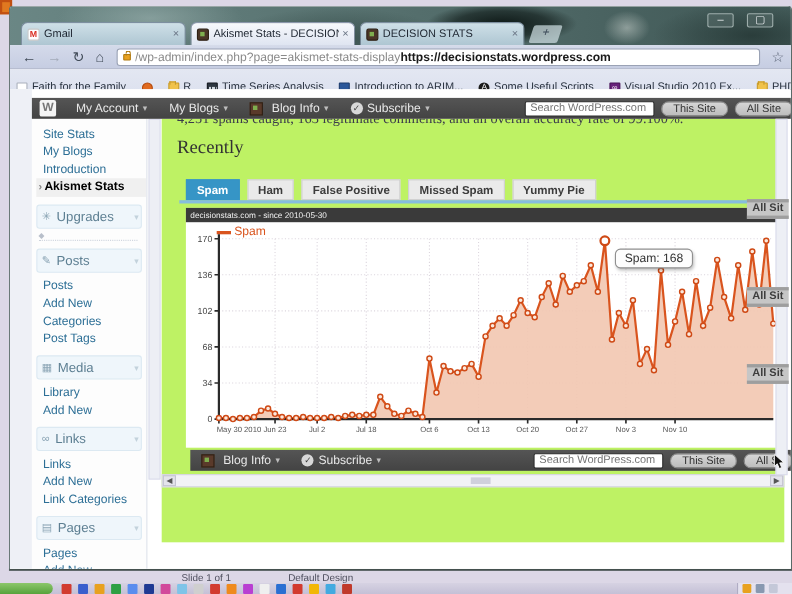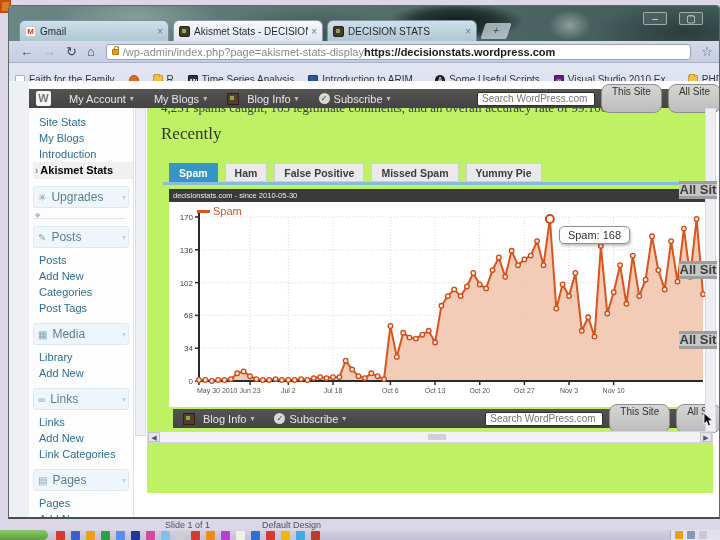--- a/index.html
+++ b/index.html
@@ -98,21 +98,21 @@
              font-weight:bold; font-size:11px; text-align:center; line-height:15px; margin:0 8px 0 7px; }
   .ab-item { display:flex; align-items:center; margin:0 10px; font-size:11px; white-space:nowrap; }
   .ab-caret { font-size:8px; color:#bdbdbd; margin-left:4px; }
   .ab-fav { width:12px; height:12px; background:#5a3a2a; border:1px solid #2e2014; margin-right:8px; position:relative; }
   .ab-fav::after { content:""; position:absolute; left:2px; top:2px; width:4px; height:4px; background:#7fae4e; }
   .ab-check { width:11px; height:11px; border-radius:50%; background:#d8d8d8; color:#3a3a3a;
               font-size:8px; line-height:11px; text-align:center; margin-right:4px; }
   .ab-right { margin-left:auto; display:flex; align-items:center;justify-content:center; }
   .ab-search { width:118px; height:14px; border:1px solid #2e2e2e; border-radius:2px; font-size:10px;
                padding:0 4px; color:#555; background:#fff; font-family:"Liberation Sans",sans-serif; }
-  .ab-btn { height:29px; line-height:14px; padding:0 10px; margin-left:6px; border-radius:8px;
+  .ab-btn { height:14px; line-height:14px; padding:0 10px; margin-left:6px; border-radius:8px;
             background:linear-gradient(#d6d6d6,#bcbcbc); border:1px solid #8e8e8e;
             font-size:10px; color:#333; white-space:nowrap; }
 
   
   #sidebar { position:absolute; left:20px; top:27px; width:105px; height:412px; background:#fdfdfd;
              border-right:1px solid #dfe3ec; padding:6px 0 0 10px; overflow:hidden; }
   .sb-link { font-size:11px; color:#2d6f96; line-height:16px; white-space:nowrap; }
   .sb-link.active { font-weight:bold; color:#000; background:#f0f0f0; margin-left:-6px; padding-left:2px; }
   .sb-marker { color:#888; margin-right:2px; font-size:10px; }
   .sb-section { display:flex; align-items:center; margin:7px 0 4px -6px; padding:3px 2px 3px 4px;
@@ -153,21 +153,21 @@
   #h-scrollbar { position:absolute; left:138px; top:350px; width:566px; height:12px;
                  background:#f2f2f6; border:1px solid #d4d4de; }
   .hs-btn { position:absolute; top:0; width:12px; height:10px; font-size:7px; color:#555;
             text-align:center; line-height:10px; background:#e4e4ec; border:1px solid #c4c4d0; }
   #hs-left { left:0; } #hs-right { right:0; }
   #hs-thumb { position:absolute; left:280px; top:2px; width:18px; height:6px; background:#d0d0dc; }
   #page-scrollbar { position:absolute; left:696px; top:27px; width:11px; height:324px;
                     background:#edeff5; border:1px solid #dadceb; }
   .chip { position:absolute; left:670px; width:38px; height:18px; background:#c6c6c6;
           border-top:3px solid #9e9e9e; border-bottom:3px solid #9e9e9e;
-          font-size:13px; font-weight:bold; color:#3d3d3d; text-align:center; line-height:12px;
+          font-size:10px; font-weight:bold; color:#3d3d3d; text-align:center; line-height:12px;
           white-space:nowrap; overflow:hidden; }
   #cursor { position:absolute; left:694px; top:332px; width:12px; height:14px; }
 
   
   #pp-status { position:absolute; left:0; top:519px; width:720px; height:11px; background:#dcd7e6; }
   #slide-status { position:absolute; left:165px; top:1px; font-size:9px; color:#4f4f5f; }
   #design-status { position:absolute; left:262px; top:1px; font-size:9px; color:#4f4f5f; }
   #taskbar { position:absolute; left:0; top:530px; width:720px; height:10px;
              background:linear-gradient(#d6d2e2,#c4c0d6); overflow:hidden; }
   #start-btn { position:absolute; left:0; top:0; width:48px; height:10px; background:linear-gradient(#8cc76a,#57a23b);

